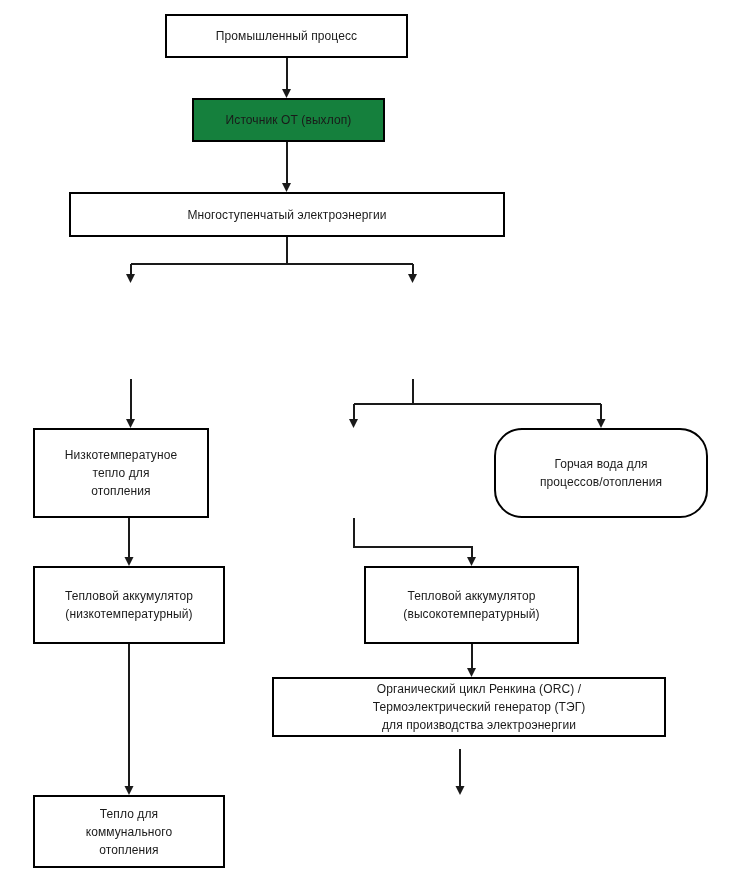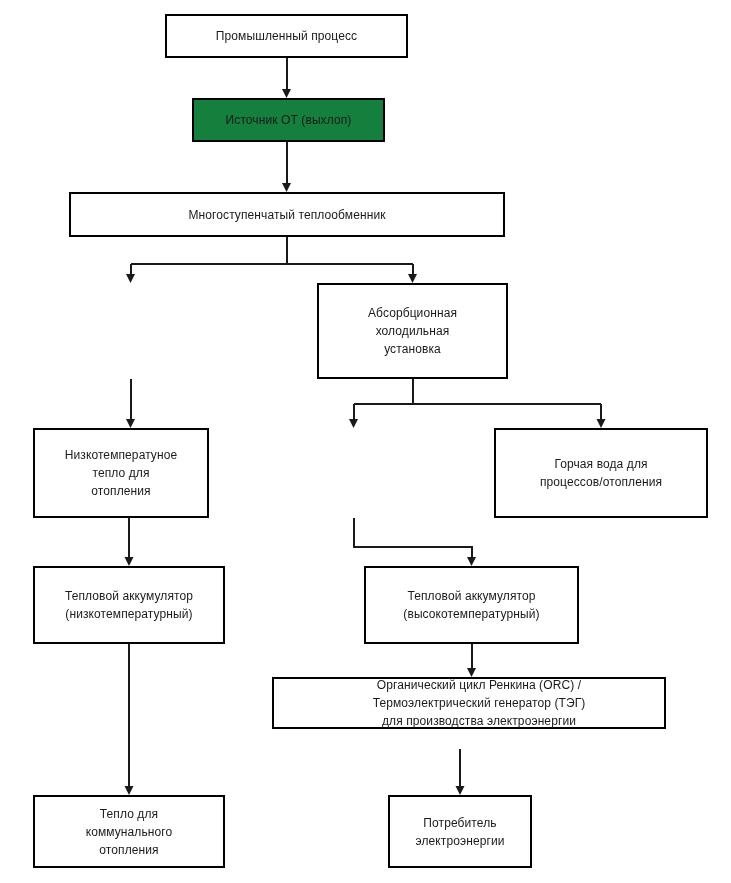--- a/index.html
+++ b/index.html
@@ -70,35 +70,30 @@
       <path d="M 129 644 L 129 789" fill="none" stroke="#1a1a1a" stroke-width="2" shape-rendering="crispEdges"></path>
       <polygon points="124.5,786 133.5,786 129,795" fill="#1a1a1a"></polygon>
       <path d="M 471.5 644 L 471.5 671" fill="none" stroke="#1a1a1a" stroke-width="2" shape-rendering="crispEdges"></path>
       <polygon points="467,668 476,668 471.5,677" fill="#1a1a1a"></polygon>
       <path d="M 460 749 L 460 789" fill="none" stroke="#1a1a1a" stroke-width="2" shape-rendering="crispEdges"></path>
       <polygon points="455.5,786 464.5,786 460,795" fill="#1a1a1a"></polygon>
     </svg>
 
   <div class="node" style="left: 165px; top: 14px; width: 243px; height: 44px; border-color: rgb(0, 0, 0); border-width: 2px; background: rgb(255, 255, 255); color: rgb(26, 26, 26);">Промышленный процесс</div>
   <div class="node" style="left: 192px; top: 98px; width: 193px; height: 44px; border-color: rgb(0, 0, 0); border-width: 2px; background: #15803d; color: rgb(26, 26, 26);">Источник ОТ (выхлоп)</div>
-  <div class="node" style="left: 69px; top: 192px; width: 436px; height: 45px; border-color: rgb(0, 0, 0); border-width: 2px; background: rgb(255, 255, 255); color: rgb(26, 26, 26);">Многоступенчатый теплообменник</div>
-  <div class="node" style="left: 317px; top: 283px; width: 191px; height: 96px; border-color: rgb(0, 0, 0); border-width: 2px; background: rgb(255, 255, 255); color: rgb(26, 26, 26);">Абсорбционная
-холодильная
-установка</div>
+  <div class="node" style="left: 69px; top: 192px; width: 436px; height: 45px; border-color: rgb(0, 0, 0); border-width: 2px; background: rgb(255, 255, 255); color: rgb(26, 26, 26);">Многоступенчатый электроэнергии</div>
   <div class="node" style="left: 33px; top: 428px; width: 176px; height: 90px; border-color: rgb(0, 0, 0); border-width: 2px; background: rgb(255, 255, 255); color: rgb(26, 26, 26);">Низкотемператуное
 тепло для
 отопления</div>
-  <div class="node" style="left: 494px; top: 428px; width: 214px; height: 90px; border-color: rgb(0, 0, 0); border-width: 2px; background: rgb(255, 255, 255); color: rgb(26, 26, 26);">Горчая вода для
+  <div class="node" style="left: 494px; top: 428px; width: 214px; height: 90px; border-color: rgb(0, 0, 0); border-width: 2px; background: rgb(255, 255, 255); color: rgb(26, 26, 26); border-radius: 28px;">Горчая вода для
 процессов/отопления</div>
   <div class="node" style="left: 33px; top: 566px; width: 192px; height: 78px; border-color: rgb(0, 0, 0); border-width: 2px; background: rgb(255, 255, 255); color: rgb(26, 26, 26);">Тепловой аккумулятор
 (низкотемпературный)</div>
   <div class="node" style="left: 364px; top: 566px; width: 215px; height: 78px; border-color: rgb(0, 0, 0); border-width: 2px; background: rgb(255, 255, 255); color: rgb(26, 26, 26);">Тепловой аккумулятор
 (высокотемпературный)</div>
-  <div class="node" style="left: 272px; top: 677px; width: 394px; height: 52px; border-color: rgb(0, 0, 0); border-width: 2px; background: rgb(255, 255, 255); color: rgb(26, 26, 26); padding-left: 24px;">Органический цикл Ренкина (ORC) /
+  <div class="node" style="left: 272px; top: 677px; width: 394px; height: 60px; border-color: rgb(0, 0, 0); border-width: 2px; background: rgb(255, 255, 255); color: rgb(26, 26, 26); padding-left: 24px;">Органический цикл Ренкина (ORC) /
 Термоэлектрический  генератор (ТЭГ)
 для производства электроэнергии</div>
   <div class="node" style="left: 33px; top: 795px; width: 192px; height: 73px; border-color: rgb(0, 0, 0); border-width: 2px; background: rgb(255, 255, 255); color: rgb(26, 26, 26);">Тепло для
 коммунального
 отопления</div>
-  <div class="node" style="left: 388px; top: 795px; width: 144px; height: 73px; border-color: rgb(0, 0, 0); border-width: 2px; background: rgb(255, 255, 255); color: rgb(26, 26, 26);">Потребитель
-электроэнергии</div>
 
 </div>
 
 </body></html>

